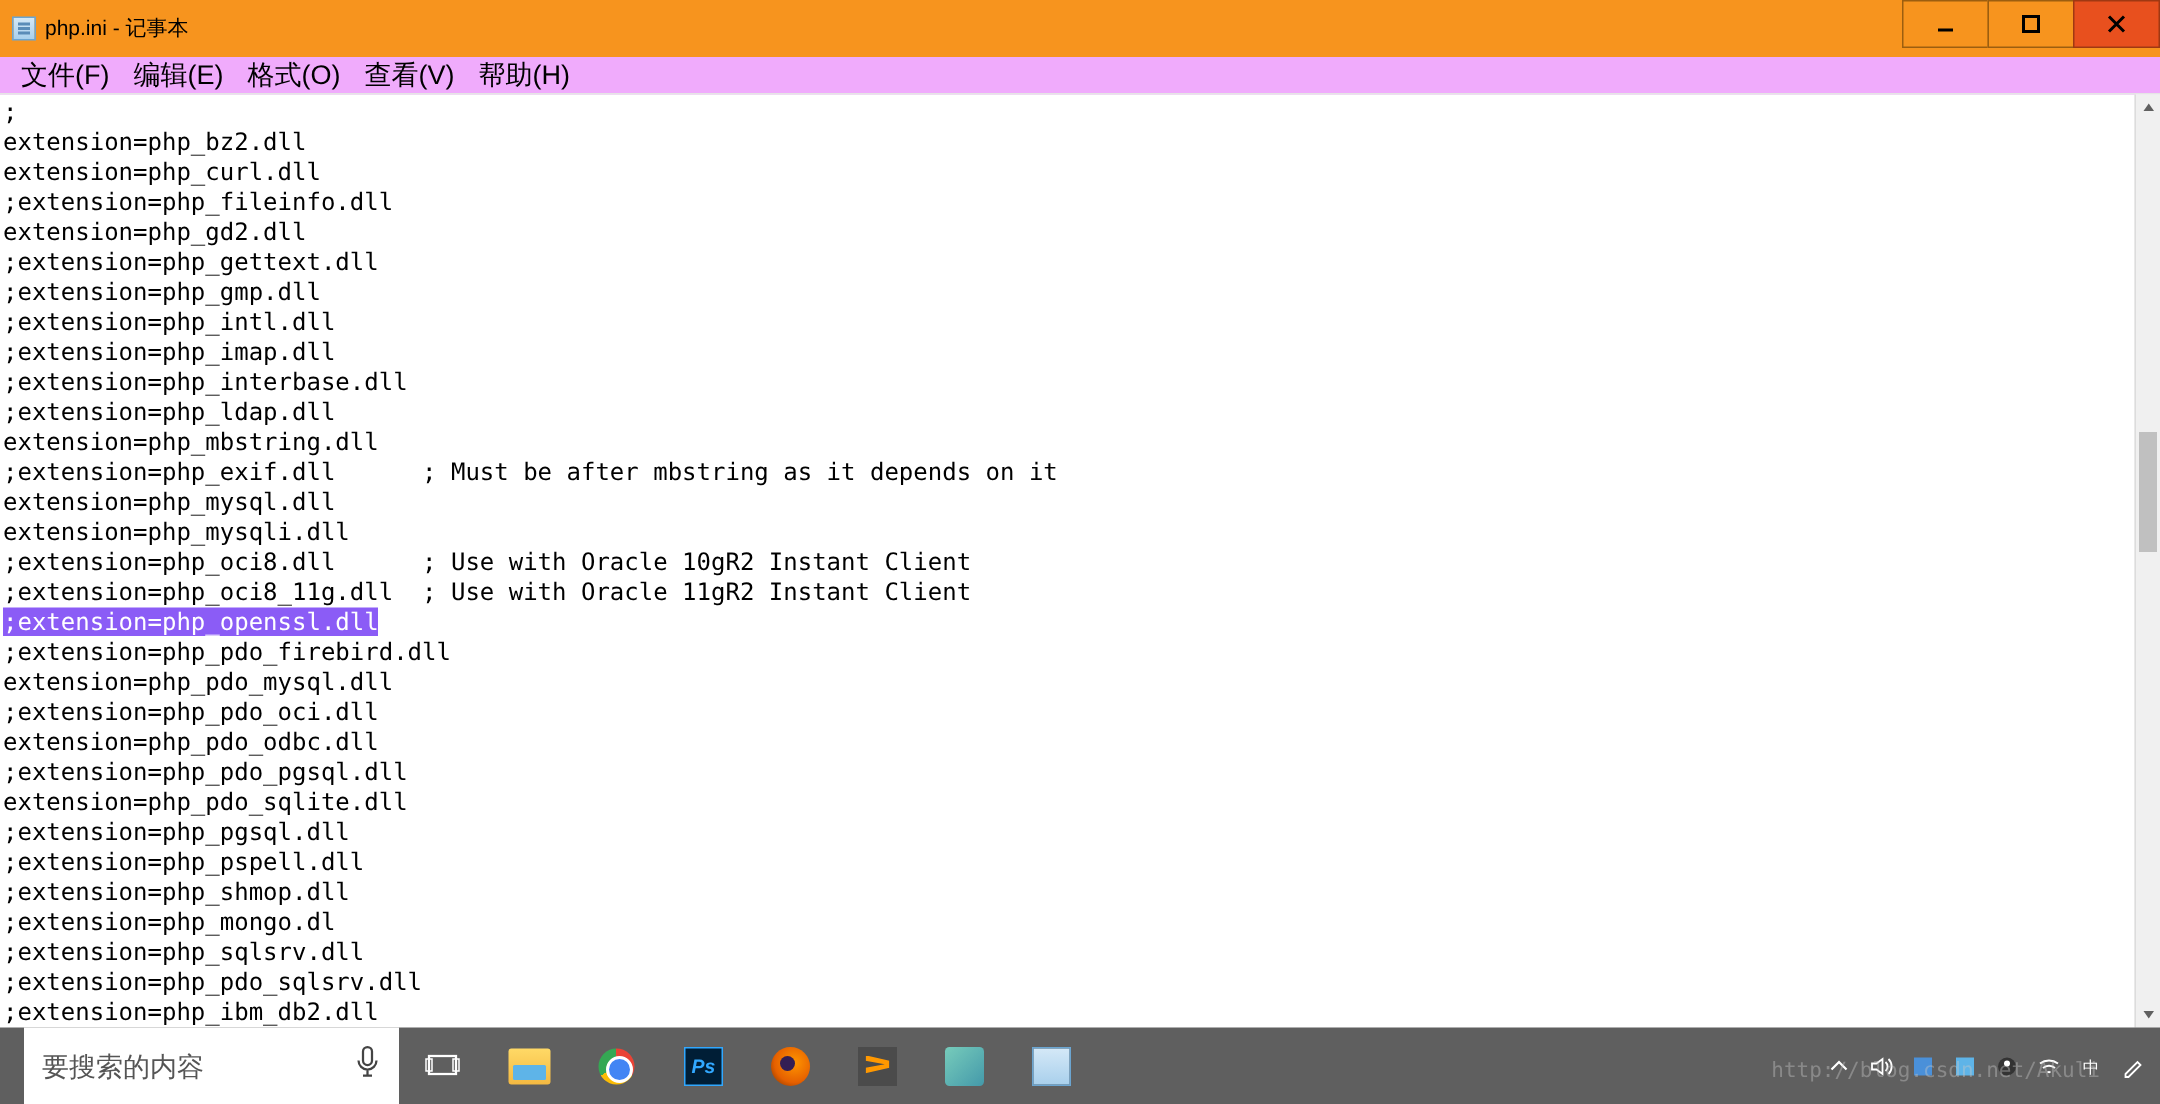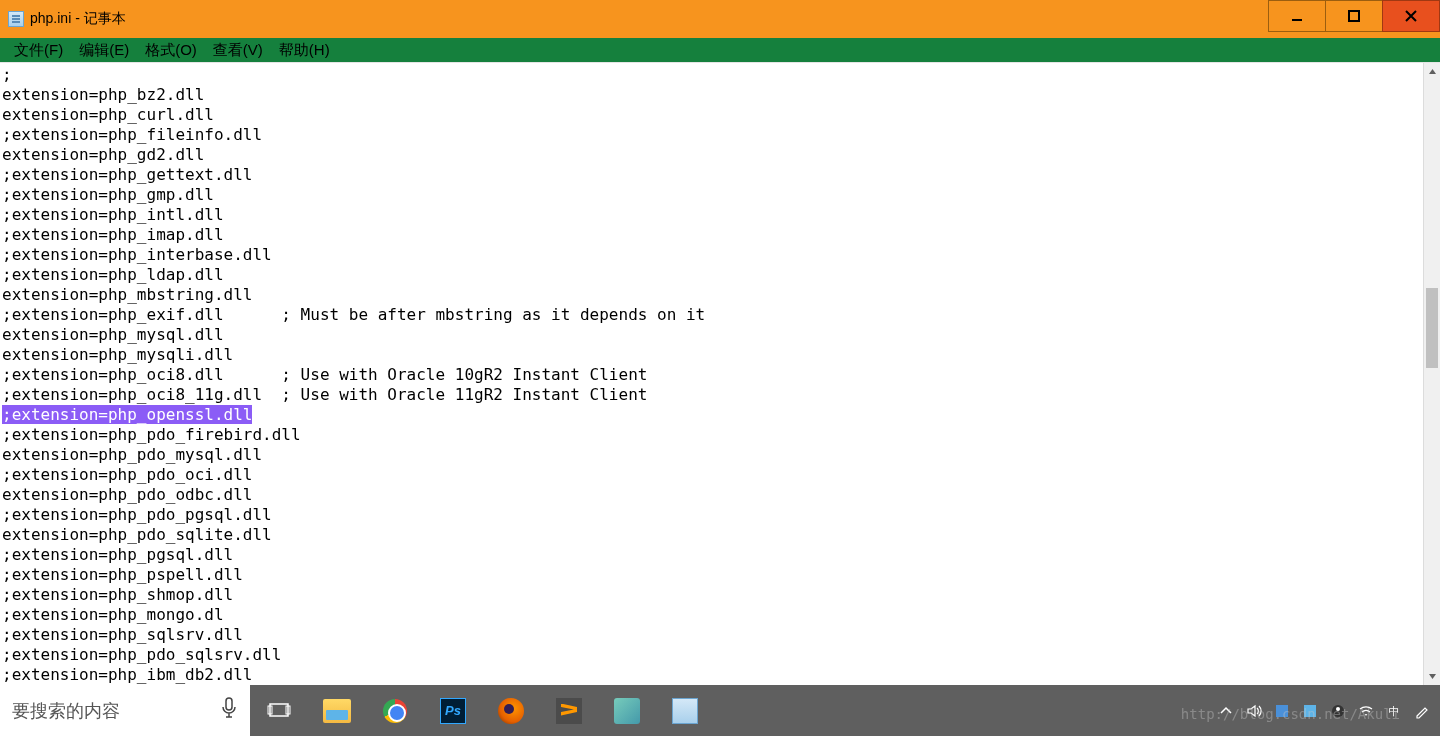--- a/index.html
+++ b/index.html
@@ -53,26 +53,26 @@
       align-items: center;
       justify-content: center;
       border: 1px solid #9c5e0f;
       background: #f7941e;
       margin-left: -1px;
     }
     .win-btn.close { background: #e8501e; border-color: #a03812; }
     .win-btn svg { width: 14px; height: 14px; }
     .menubar {
       height: 25px;
-      background: #15803d;
+      background: #f0abfc;
       border-bottom: 1px solid #e5e5e5;
       display: flex;
       align-items: center;
       padding-left: 6px;
-      font-size: 15px;
+      font-size: 18px;
     }
     .menu-item {
       padding: 2px 8px;
       cursor: default;
     }
     .editor-area {
       position: relative;
       height: 622px;
       display: flex;
     }
@@ -129,20 +129,21 @@
     .search-box {
       width: 250px;
       height: 51px;
       background: #fff;
       display: flex;
       align-items: center;
       padding: 0 12px;
       font-size: 18px;
       color: #555;
       justify-content: space-between;
+      margin-left: 16px;
     }
     .search-mic { color: #444; }
     .task-icons {
       display: flex;
       align-items: center;
       height: 100%;
     }
     .task-icon {
       width: 58px;
       height: 51px;

